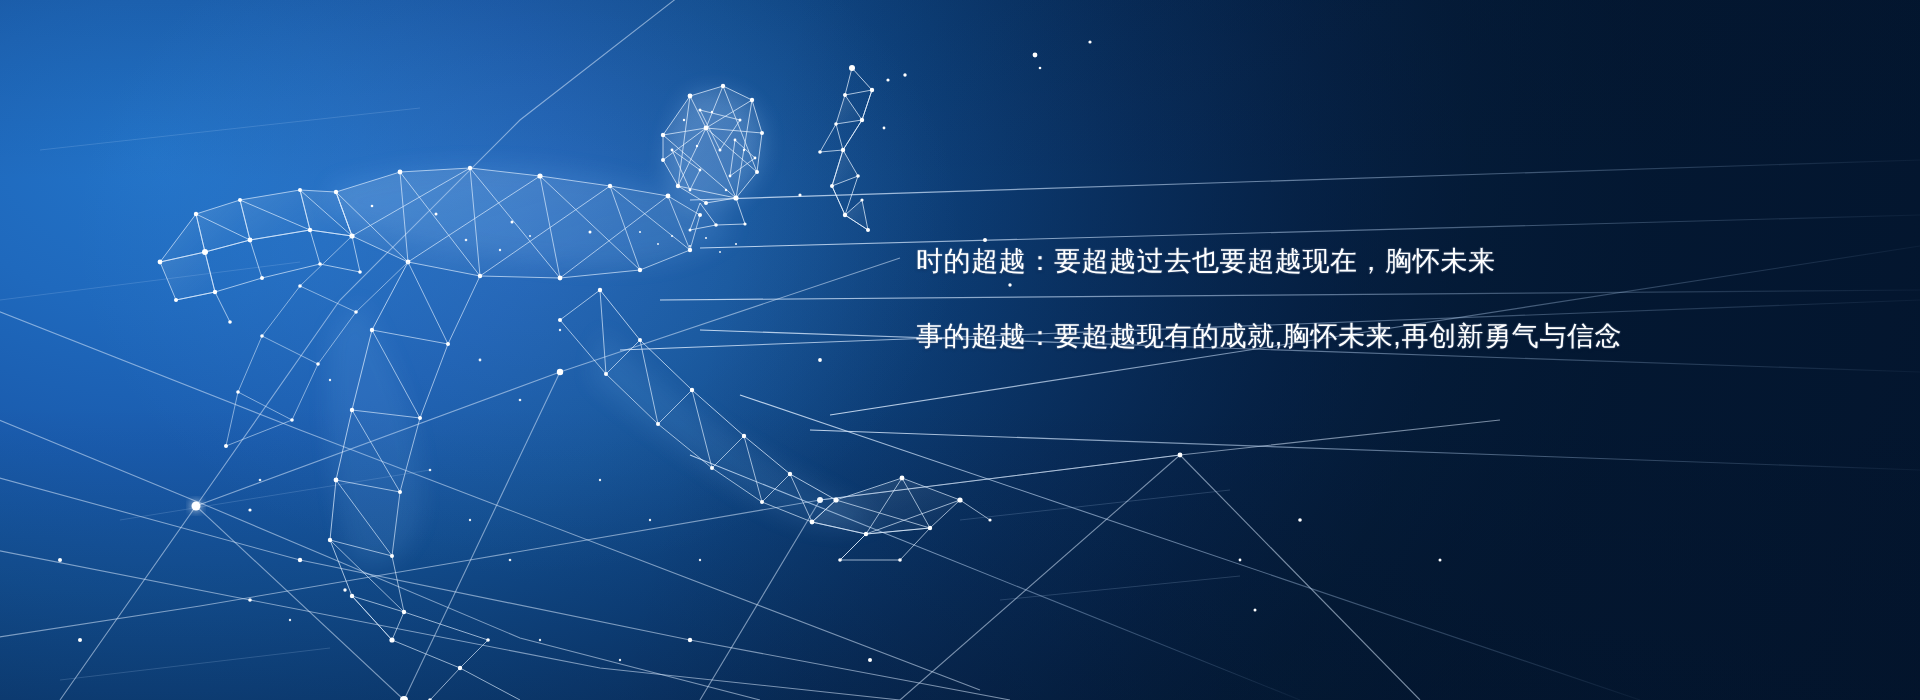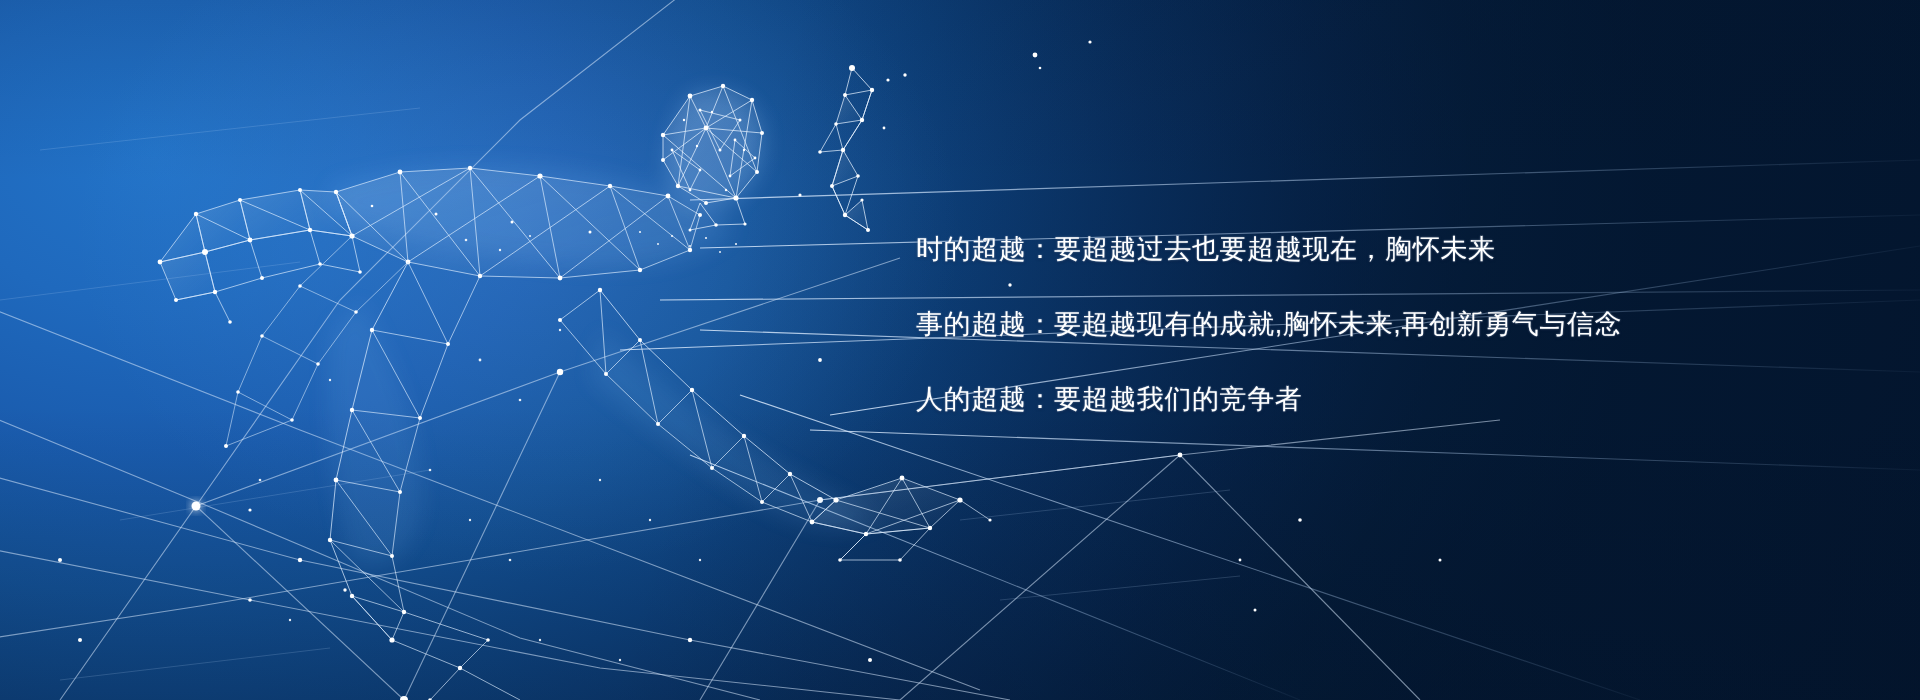--- a/index.html
+++ b/index.html
@@ -74,21 +74,21 @@
     width: 920px;
   }
   .tagline {
     color: #ffffff;
     font-size: 27px;
     line-height: 1;
     letter-spacing: 0.6px;
     white-space: nowrap;
     text-shadow: 0 0 2px rgba(200,225,255,0.55),
                  0 1px 3px rgba(0,20,50,0.55);
-    margin: 4px 0 48px 0;
+    margin: 16px 0 48px 0;
   }
   .tagline:last-child { margin-bottom: 0; }
 </style>
 </head>
 <body>
 
 <div id="banner">
 
   <div class="bg-base"></div>
   <div class="bg-tint-right"></div>
@@ -466,16 +466,15 @@
       <circle cx="260" cy="480" r="1.3"></circle>
         <circle cx="290" cy="620" r="1.2"></circle>
       <circle cx="540" cy="640" r="1.2"></circle>
         <circle cx="620" cy="660" r="1.2"></circle>
     </g>
   </svg>
 
   <div class="text-block">
     <p class="tagline">时的超越：要超越过去也要超越现在，胸怀未来</p>
     <p class="tagline">事的超越：要超越现有的成就,胸怀未来,再创新勇气与信念</p>
-    <p class="tagline">人的超越：要超越我们的竞争者</p>
   </div>
 
 </div>
 
 </body></html>

